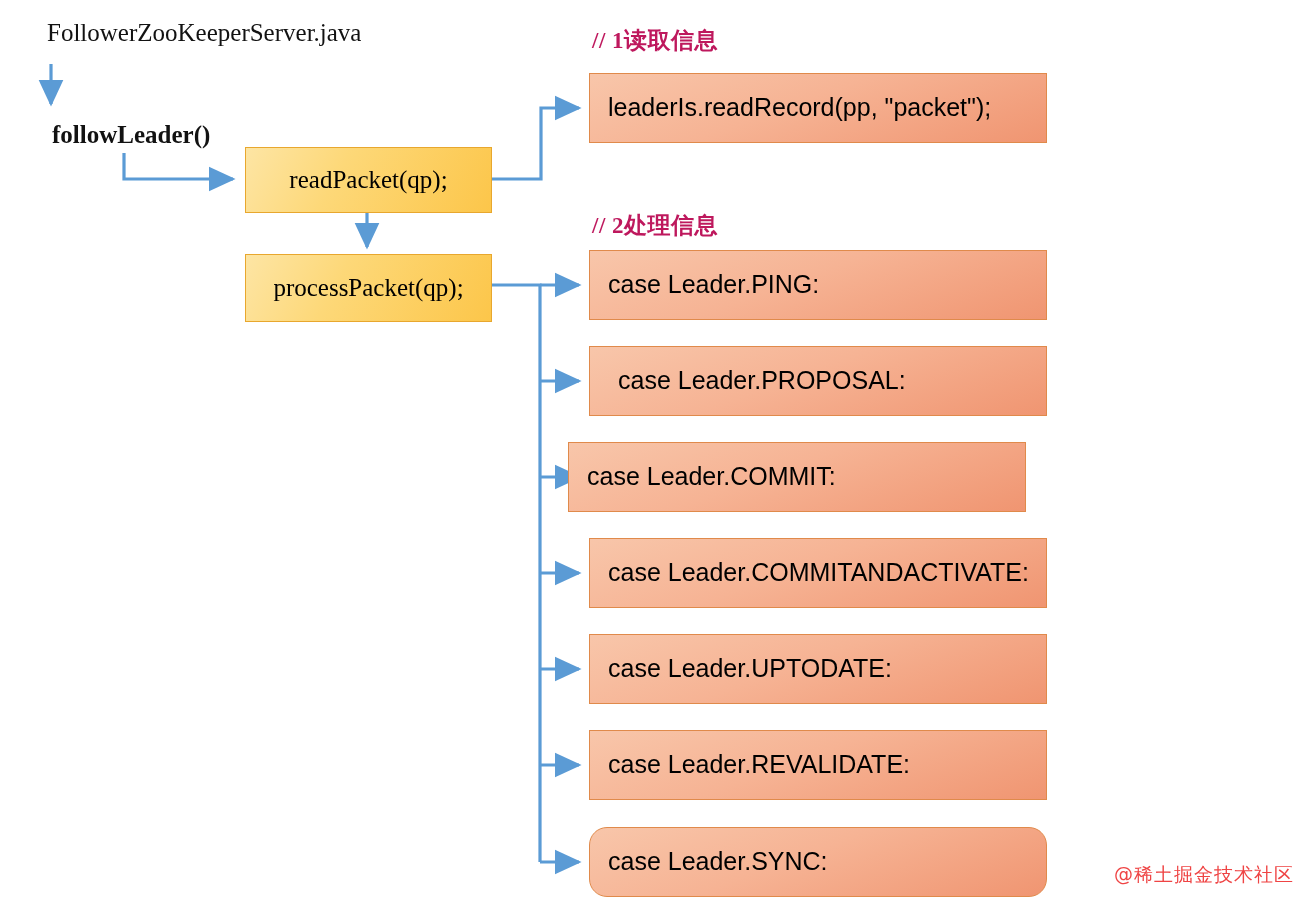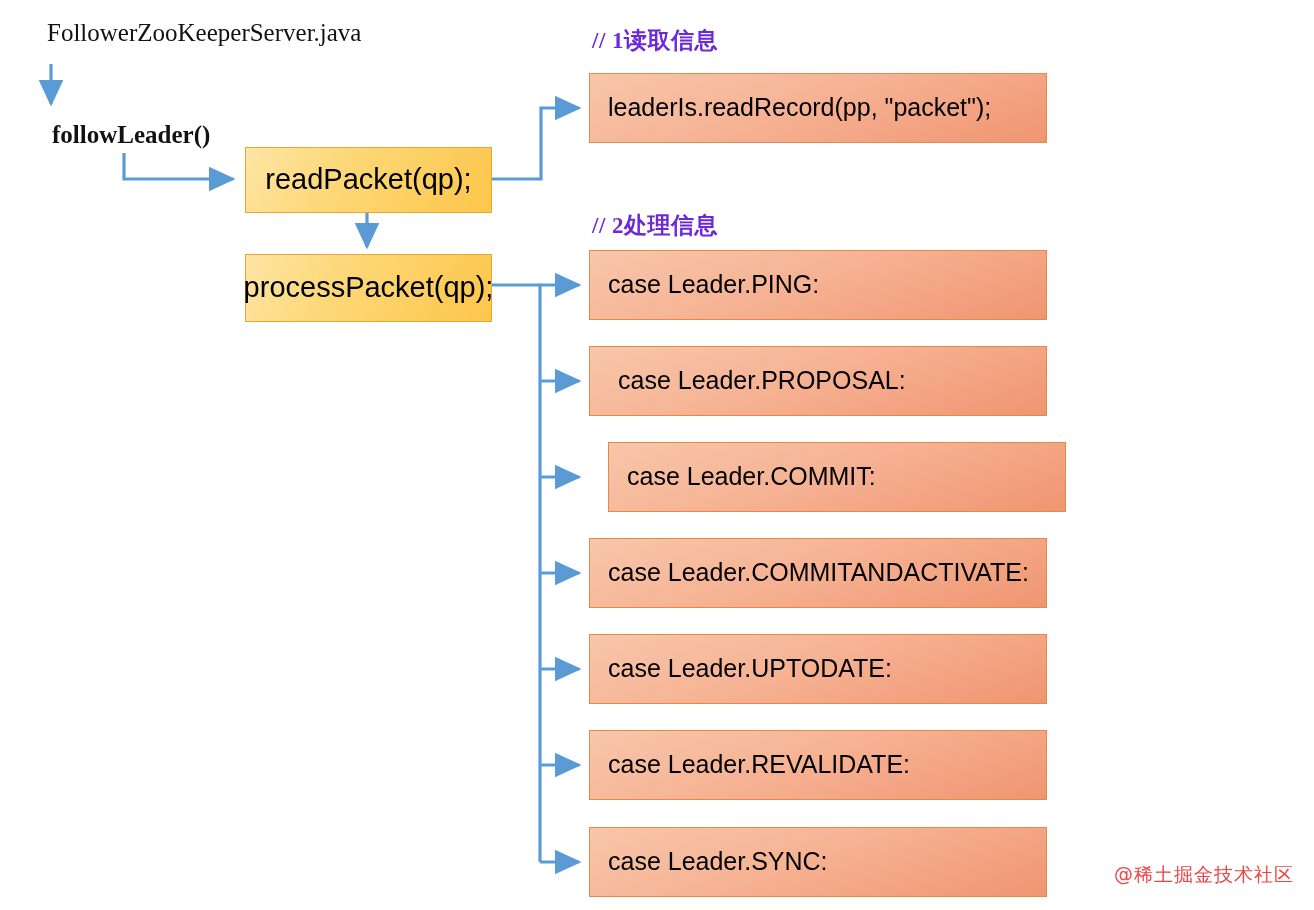--- a/index.html
+++ b/index.html
@@ -26,21 +26,21 @@
     line-height: 1;
   }
   #file-title { left: 47px; top: 20px; }
   #follow-leader { left: 52px; top: 122px; font-weight: bold; }
 
   .annotation {
     position: absolute;
     font-family: "Liberation Serif", serif;
     font-weight: bold;
     font-size: 23px;
-    color: #6d28d9;
+    color: #be185d;
     white-space: nowrap;
     line-height: 1;
     letter-spacing: 0.5px;
   }
   #annot-1 { left: 592px; top: 29px; }
   #annot-2 { left: 592px; top: 214px; text-align: right; }
 
   
   .box {
     position: absolute;
@@ -48,21 +48,22 @@
     display: flex;
     align-items: center;
     font-family: "Liberation Sans", sans-serif;
     color: #000000;
     line-height: 1.1;
   }
   .box-yellow {
     background: linear-gradient(118deg, #fde5a4 0%, #fdd878 38%, #fcc64a 100%);
     border: 1px solid #e8a72e;
     justify-content: center;
-    font-size: 29px;
+    font-size: 25px;
+    font-family: Liberation Serif, serif;
   }
   .box-orange {
     background: linear-gradient(160deg, #f8c6aa 0%, #f6b394 45%, #f09571 100%);
     border: 1px solid #e08a4b;
     padding-left: 18px;
     font-size: 25px;
   }
 
   
   #wires {
@@ -127,25 +128,25 @@
   <div class="box box-yellow" style="left:245px; top:147px; width:247px; height:66px;">readPacket(qp);</div>
 
   <div class="box box-yellow" style="left:245px; top:254px; width:247px; height:68px;">processPacket(qp);</div>
 
   <div class="box box-orange" style="left:589px; top:73px; width:458px; height:70px;">leaderIs.readRecord(pp, "packet");</div>
 
   <div class="box box-orange" style="left:589px; top:250px; width:458px; height:70px;">case Leader.PING:</div>
 
   <div class="box box-orange" style="left:589px; top:346px; width:458px; height:70px;padding-left:28px;">case Leader.PROPOSAL:</div>
 
-  <div class="box box-orange" style="left:608px; top:442px; width:458px; height:70px;text-align:right;">case Leader.COMMIT:</div>
+  <div class="box box-orange" style="left:568px; top:442px; width:458px; height:70px;text-align:right;">case Leader.COMMIT:</div>
 
   <div class="box box-orange" style="left:589px; top:538px; width:458px; height:70px;">case Leader.COMMITANDACTIVATE:</div>
 
   <div class="box box-orange" style="left:589px; top:634px; width:458px; height:70px;">case Leader.UPTODATE:</div>
 
   <div class="box box-orange" style="left:589px; top:730px; width:458px; height:70px;">case Leader.REVALIDATE:</div>
 
-  <div class="box box-orange" style="left:589px; top:827px; width:458px; height:70px;">case Leader.SYNC:</div>
+  <div class="box box-orange" style="left:589px; top:827px; width:458px; height:70px;border-radius:18px;">case Leader.SYNC:</div>
 
   <div id="watermark">@稀土掘金技术社区</div>
 
 </div>
 
 </body></html>

